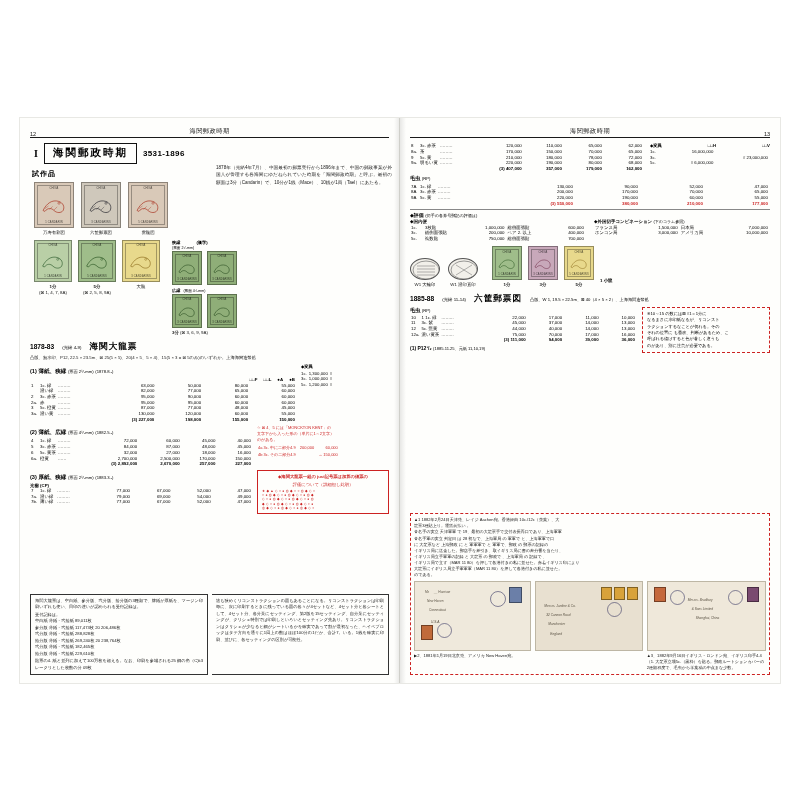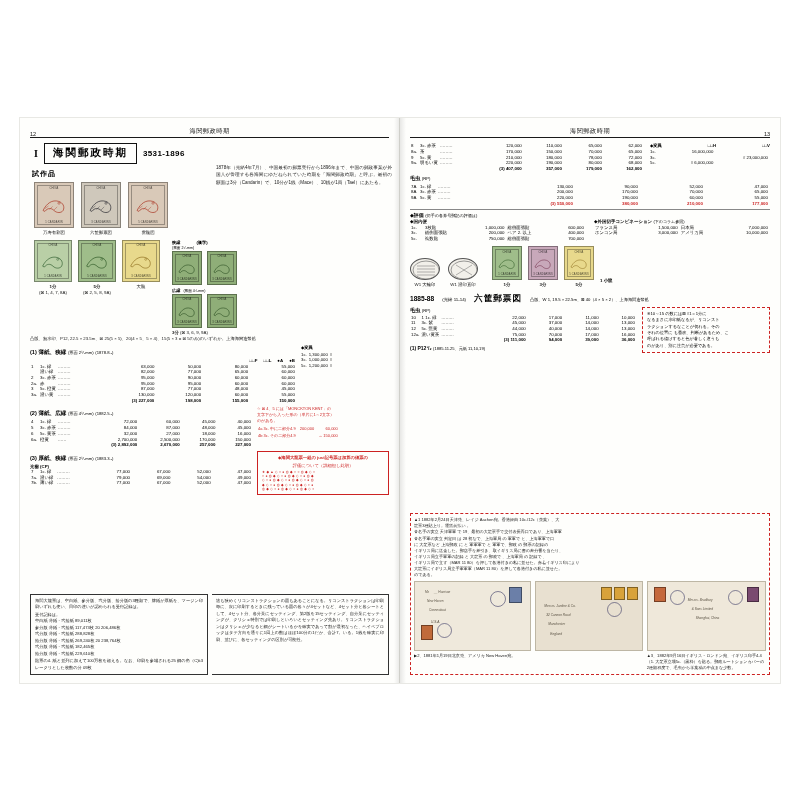--- a/index.html
+++ b/index.html
@@ -324,20 +324,25 @@
             </svg>
           </div>
         </div>
         <div class="cap" style="text-align:left;margin-top:2px;">
           <b>3分</b>
           <span>(⊠ 3, 6, 9, 9A)</span>
         </div>
       </div>
     </div>
 
+    <div class="h-big" style="margin-top:5px;">
+      <span>1878-83</span>
+      <span style="font-size:4.4px;font-weight:normal;">(光緒 4-9)</span>
+      <span class="name">海関大龍票</span>
+    </div>
     <div class="note-line">凸版、無水印、P12, 22.5 × 23.5m、⊠ 25(5 × 5)、20(4 × 5、5 × 4)、15(5 × 3 = ⊠ 5のみ)のいずれか。上海海関造幣処</div>
 
     <div style="display:flex; gap:4px; margin-top:3px;">
       <div style="flex:1 1 auto; min-width:0;">
         <div class="sub-h">
           <span>(1) 薄紙、狭縁</span>
           <span class="dim">(票面 2¹/₂mm)</span>
           <span class="dim">(1878.8.-)</span>
         </div>
         <div class="hdrow">

